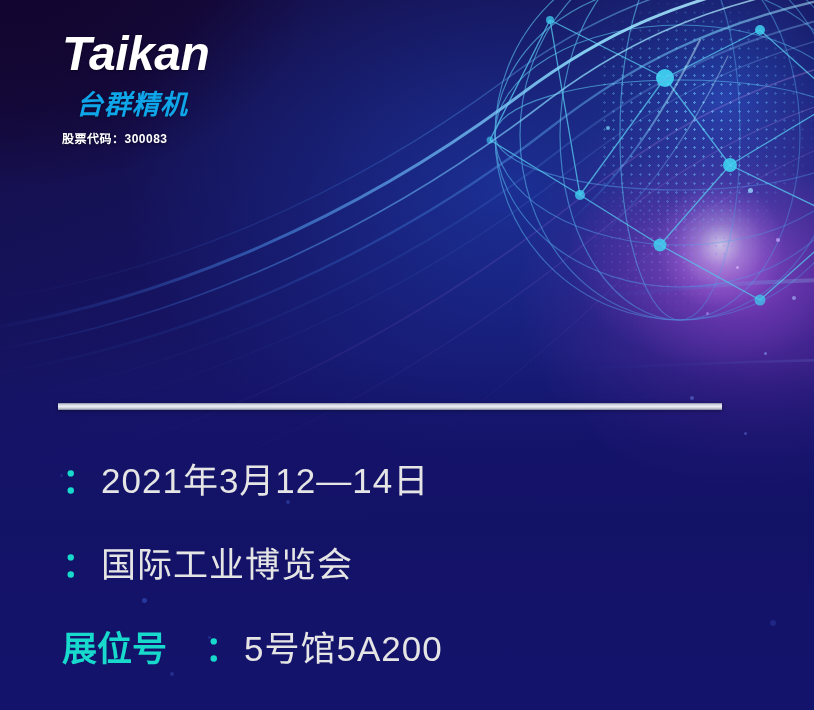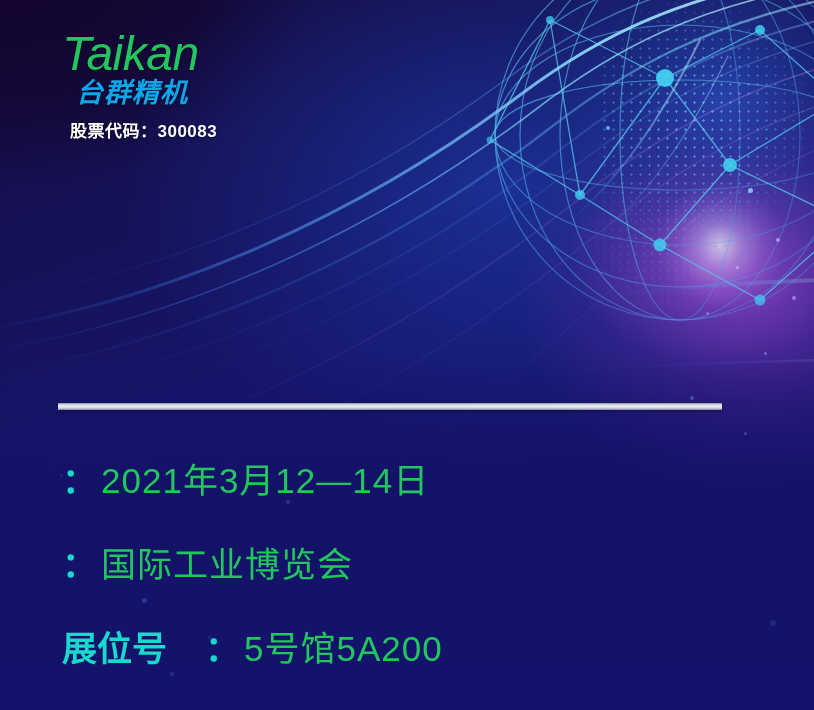--- a/index.html
+++ b/index.html
@@ -112,44 +112,44 @@
   }
 
   
   .logo-block{
     position:absolute;
     left:62px;top:30px;
     width:300px;
   }
   .logo-word{
     font-size:48px;
-    font-weight:400;
+    font-weight:700;
     font-style:italic;
     letter-spacing:-0.5px;
-    color:#22c55e;
+    color:#ffffff;
     line-height:1;
-    margin:0 0 2px 0;
+    margin:0 0 14px 0;
     text-shadow:0 1px 3px rgba(0,0,0,.35);
   }
   .logo-cn{
     font-size:27px;
     font-weight:700;
     font-style:italic;
     letter-spacing:1px;
     color:#0ea5e9;
     line-height:1;
     margin:0 0 10px 14px;
     text-shadow:0 1px 3px rgba(0,0,0,.35);
   }
   .logo-stock{
-    font-size:17px;
+    font-size:12px;
     font-weight:700;
     color:#ffffff;
     letter-spacing:.5px;
-    margin:8px;
+    margin:0;
     text-shadow:0 1px 3px rgba(0,0,0,.4);
   }
 
   
   .title-block{
     position:absolute;
     left:58px;top:198px;
     width:700px;
   }
   .title-line1{
@@ -229,21 +229,21 @@
   }
   .info-colon{
     font-size:35px;
     font-weight:700;
     color:#17d9cc;
     margin-right:4px;
   }
   .info-value{
     font-size:35px;
     font-weight:300;
-    color:#22c55e;
+    color:#e5e5e5;
     letter-spacing:1px;
     line-height:1.2;
   }
 </style>
 </head>
 <body>
 
 <div class="banner">
 
   <div class="bg-layer bg-base"></div>

